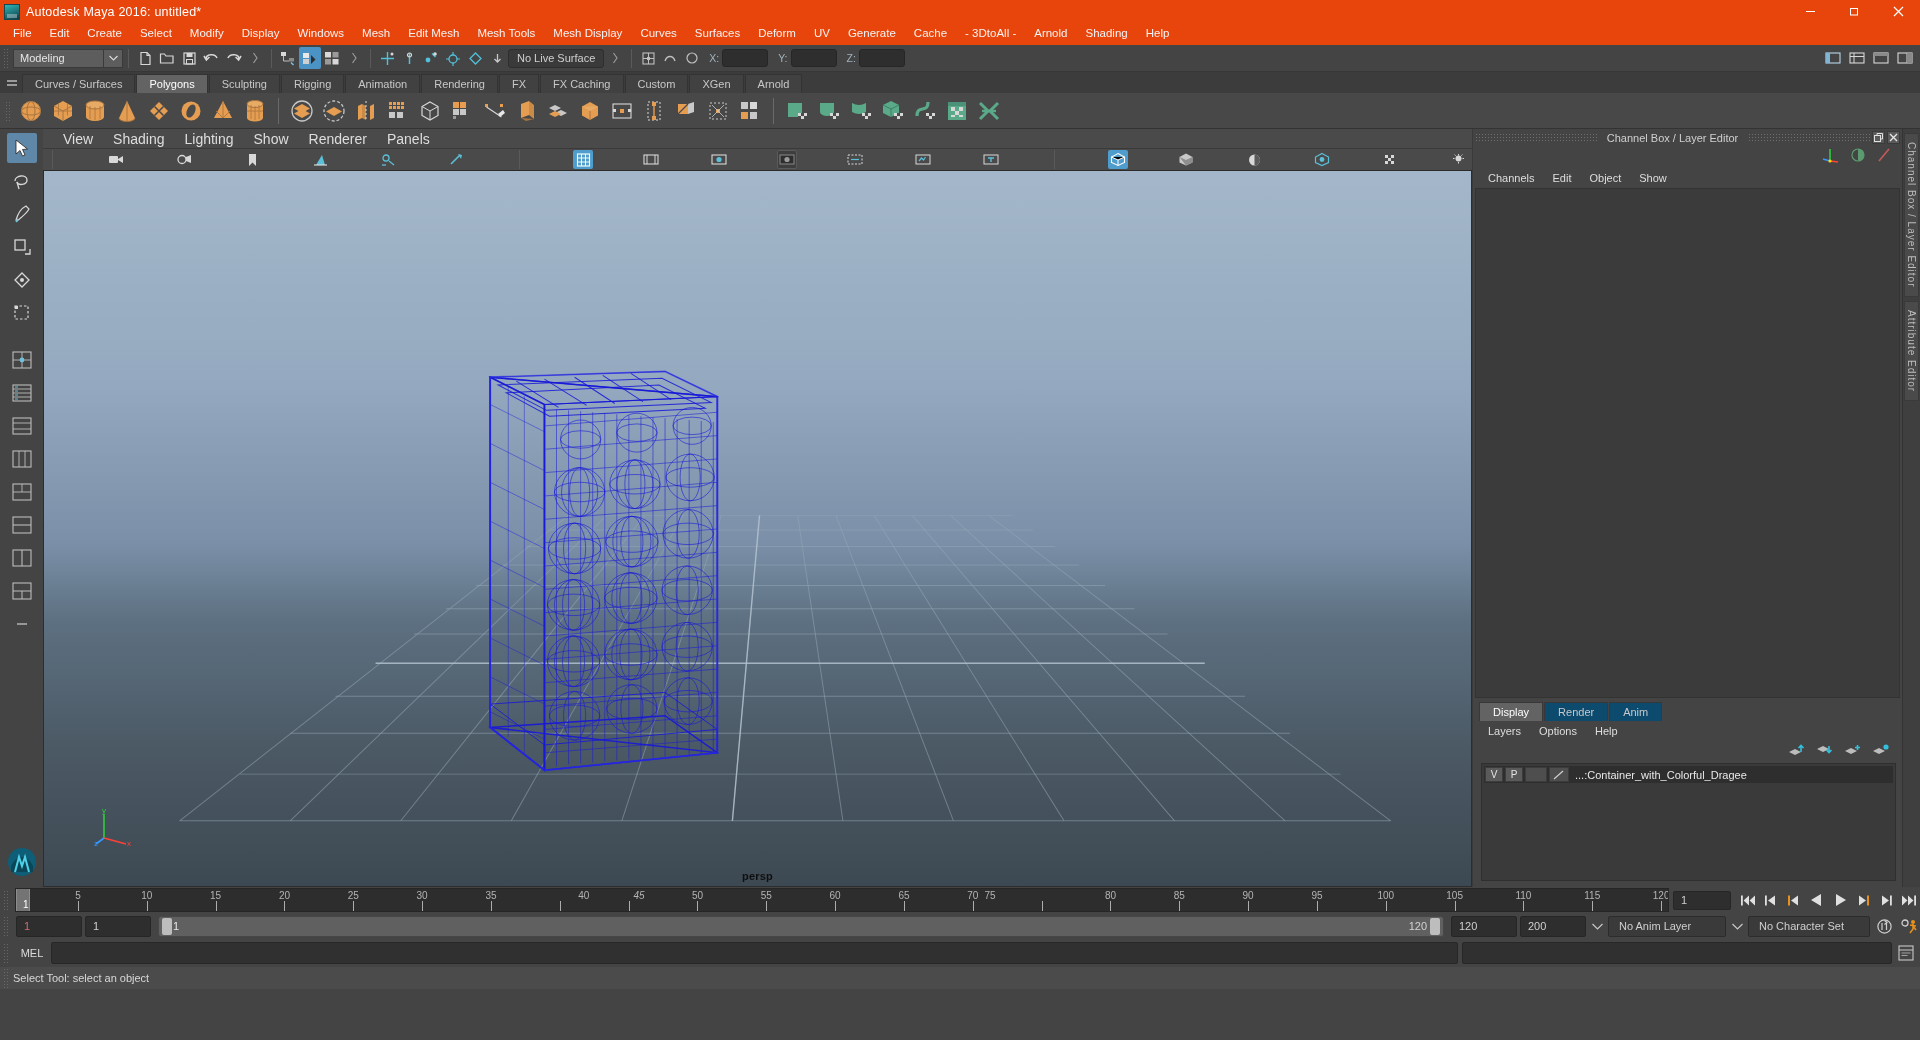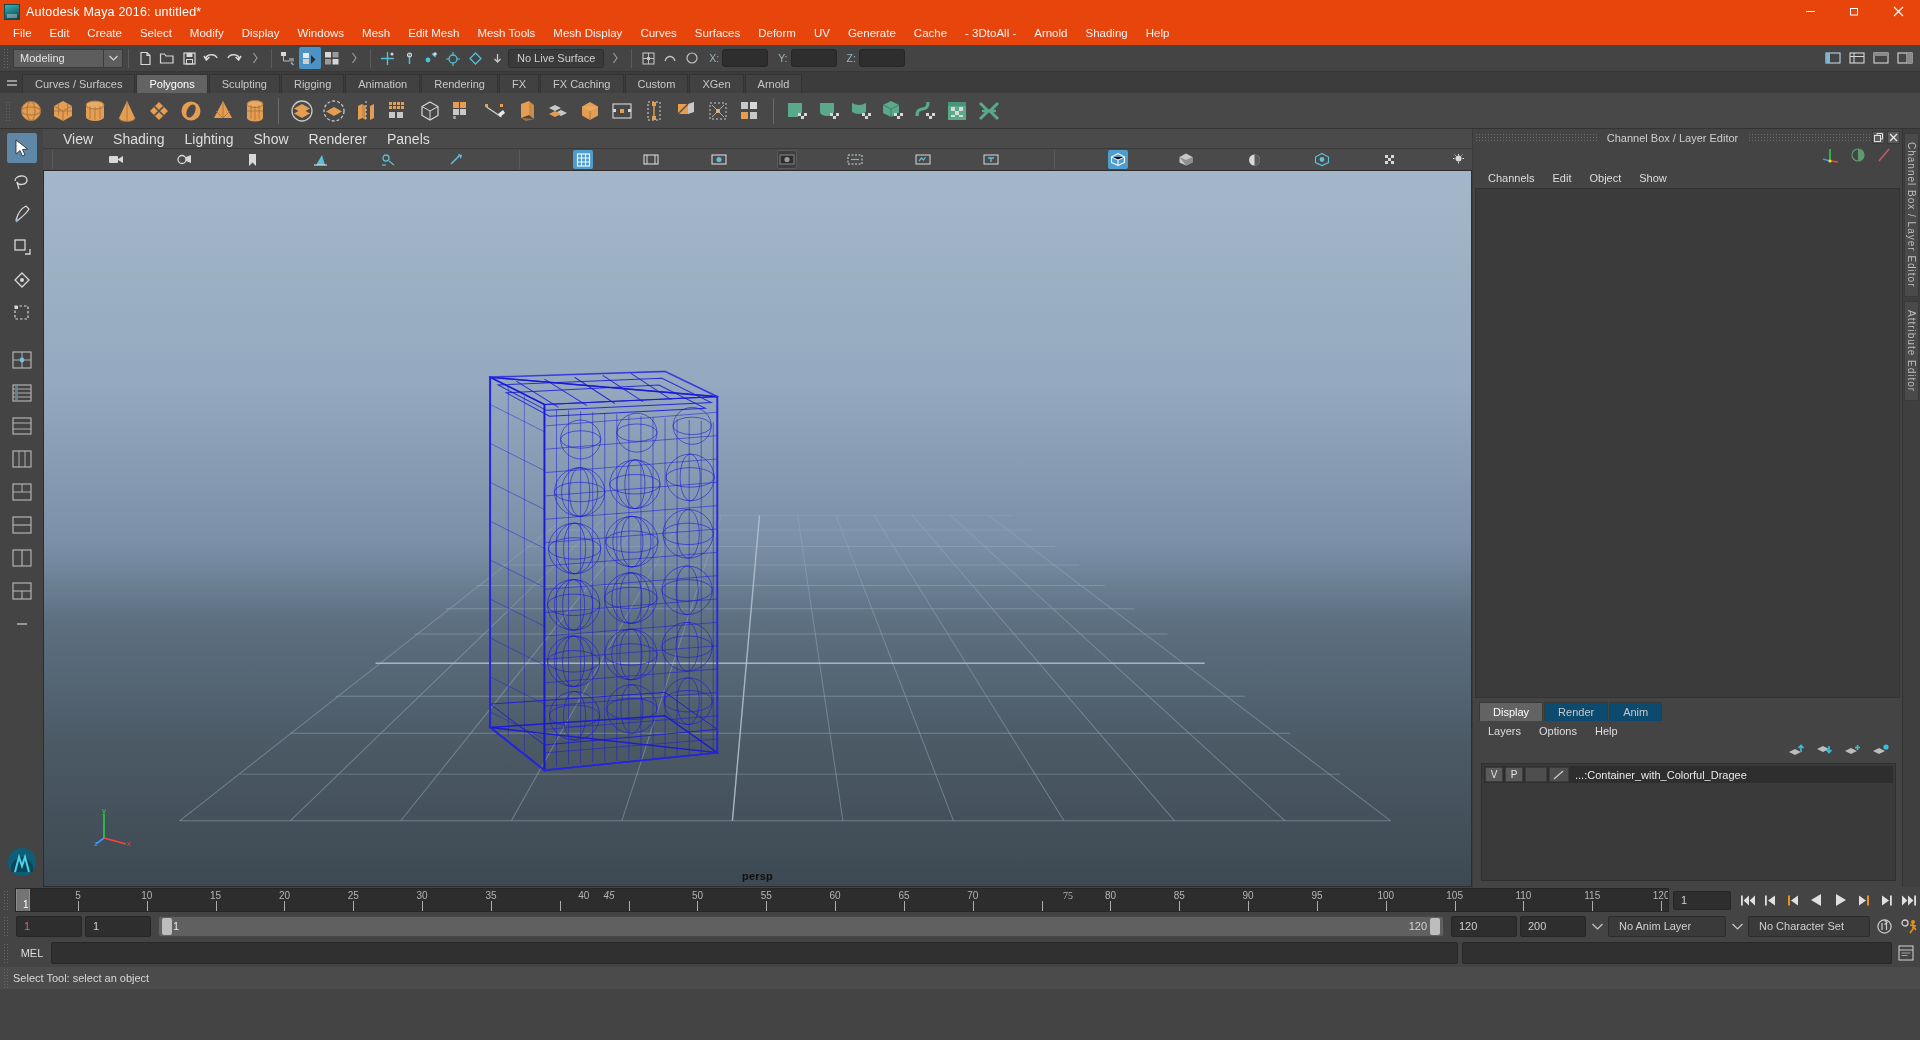--- a/index.html
+++ b/index.html
@@ -1501,33 +1501,33 @@
       <div class="tick-label" style="left: 268.45px;">20</div>
       <div class="tick-mark" style="left: 268.45px;"></div>
       <div class="tick-label" style="left: 337.283px;">25</div>
       <div class="tick-mark" style="left: 337.283px;"></div>
       <div class="tick-label" style="left: 406.117px;">30</div>
       <div class="tick-mark" style="left: 406.117px;"></div>
       <div class="tick-label" style="left: 474.95px;">35</div>
       <div class="tick-mark" style="left: 474.95px;"></div>
       <div class="tick-label" style="left: 543.783px; margin-left: 24px;">40</div>
       <div class="tick-mark" style="left: 543.783px;"></div>
-      <div class="tick-label" style="left: 593px; font-style: italic;">45</div>
+      <div class="tick-label" style="left: 623px; font-style: italic;">45</div>
       <div class="tick-mark" style="left: 612.617px;"></div>
       <div class="tick-label" style="left: 681.45px;">50</div>
       <div class="tick-mark" style="left: 681.45px;"></div>
       <div class="tick-label" style="left: 750.283px;">55</div>
       <div class="tick-mark" style="left: 750.283px;"></div>
       <div class="tick-label" style="left: 819.117px;">60</div>
       <div class="tick-mark" style="left: 819.117px;"></div>
       <div class="tick-label" style="left: 887.95px;">65</div>
       <div class="tick-mark" style="left: 887.95px;"></div>
       <div class="tick-label" style="left: 956.783px;">70</div>
       <div class="tick-mark" style="left: 956.783px;"></div>
-      <div class="tick-label" style="left: 1052px; font-family: Liberation Serif, serif;">75</div>
+      <div class="tick-label" style="left: 974px;">75</div>
       <div class="tick-mark" style="left: 1025.62px;"></div>
       <div class="tick-label" style="left: 1094.45px;">80</div>
       <div class="tick-mark" style="left: 1094.45px;"></div>
       <div class="tick-label" style="left: 1163.28px;">85</div>
       <div class="tick-mark" style="left: 1163.28px;"></div>
       <div class="tick-label" style="left: 1232.12px;">90</div>
       <div class="tick-mark" style="left: 1232.12px;"></div>
       <div class="tick-label" style="left: 1300.95px;">95</div>
       <div class="tick-mark" style="left: 1300.95px;"></div>
       <div class="tick-label" style="left: 1369.78px;">100</div>

